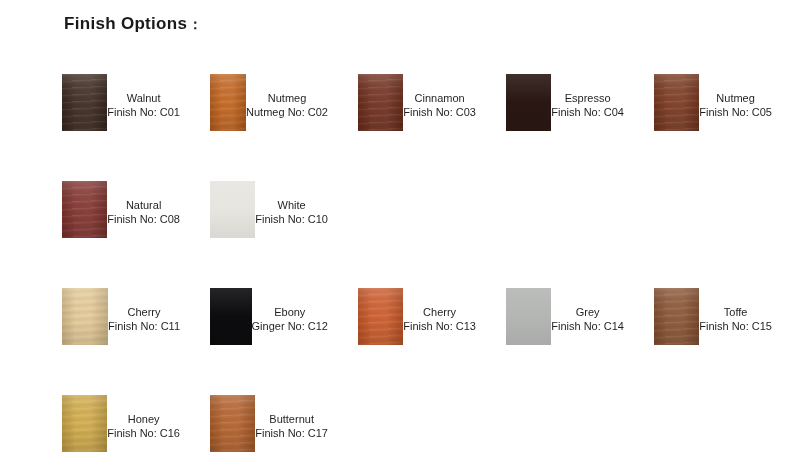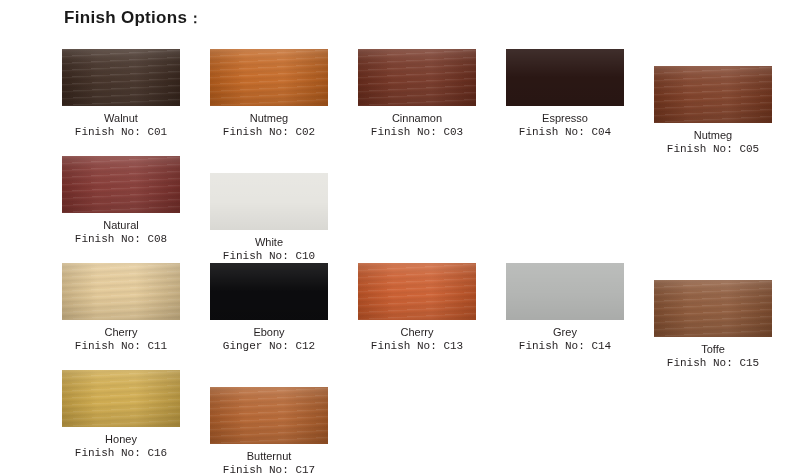--- a/index.html
+++ b/index.html
@@ -19,21 +19,21 @@
   #page {
     position: relative;
     width: 793px;
     height: 473px;
     background: #ffffff;
   }
 
   #page-title {
     position: absolute;
     left: 64px;
-    top: 8px;
+    top: 14px;
     font-size: 17px;
     font-weight: bold;
     letter-spacing: 0.3px;
     color: #1a1a1a;
     white-space: nowrap;
     text-align: center;
   }
   #page-title .colon {
     font-weight: bold;
     font-size: 14px;
@@ -50,21 +50,21 @@
   .swatch-row {
     display: flex;
     flex-direction: row;
     height: 107px;
   }
 
   .swatch-cell {
     width: 118px;
     margin-right: 30px;
     display: flex;
-    flex-direction: column;
+    flex-direction: row;
     align-items: center;
   }
   .swatch-cell:last-child { margin-right: 0; justify-content: flex-end; }
 
   .swatch-chip {
     width: 118px;
     height: 57px;
     box-sizing: border-box;
     position: relative;
     overflow: hidden;
@@ -115,21 +115,20 @@
   }
   .swatch-name {
     font-size: 11px;
     color: #231f20;
     white-space: nowrap;
   }
   .swatch-code {
     font-size: 11px;
     color: #231f20;
     white-space: nowrap;
-    font-family: Liberation Mono, monospace;
   }
 </style>
 </head>
 <body>
 
 <div id="page">
 
   <div id="page-title"><span>Finish Options</span><span class="colon">：</span></div>
 
   <div id="swatch-grid">
@@ -138,21 +137,21 @@
           <div class="swatch-chip grain" style="background: rgb(61, 42, 32);"></div>
           <div class="swatch-labels">
             <div class="swatch-name">Walnut</div>
             <div class="swatch-code">Finish No: C01</div>
           </div>
         </div>
         <div class="swatch-cell">
           <div class="swatch-chip grain" style="background: rgb(194, 100, 31);"></div>
           <div class="swatch-labels">
             <div class="swatch-name">Nutmeg</div>
-            <div class="swatch-code">Finish No: C02</div>
+            <div class="swatch-code">Nutmeg No: C02</div>
           </div>
         </div>
         <div class="swatch-cell">
           <div class="swatch-chip grain" style="background: rgb(113, 48, 31);"></div>
           <div class="swatch-labels">
             <div class="swatch-name">Cinnamon</div>
             <div class="swatch-code">Finish No: C03</div>
           </div>
         </div>
         <div class="swatch-cell">

